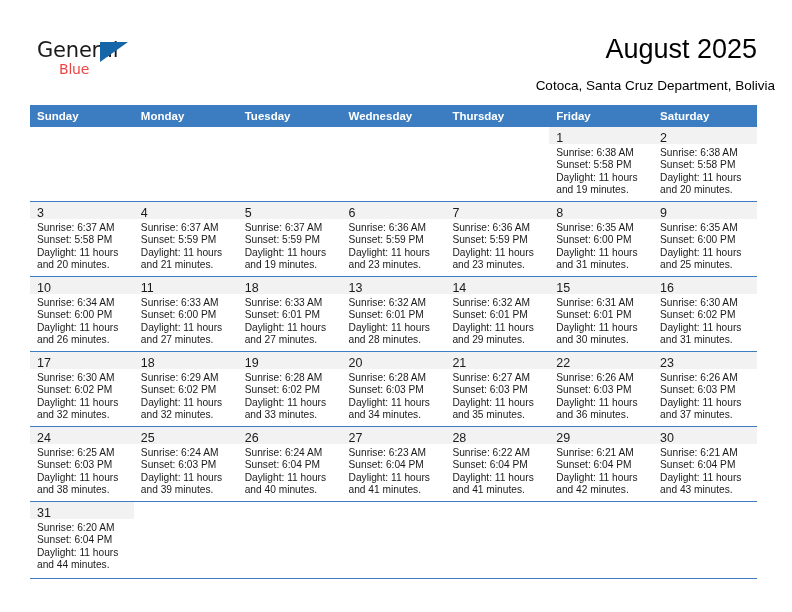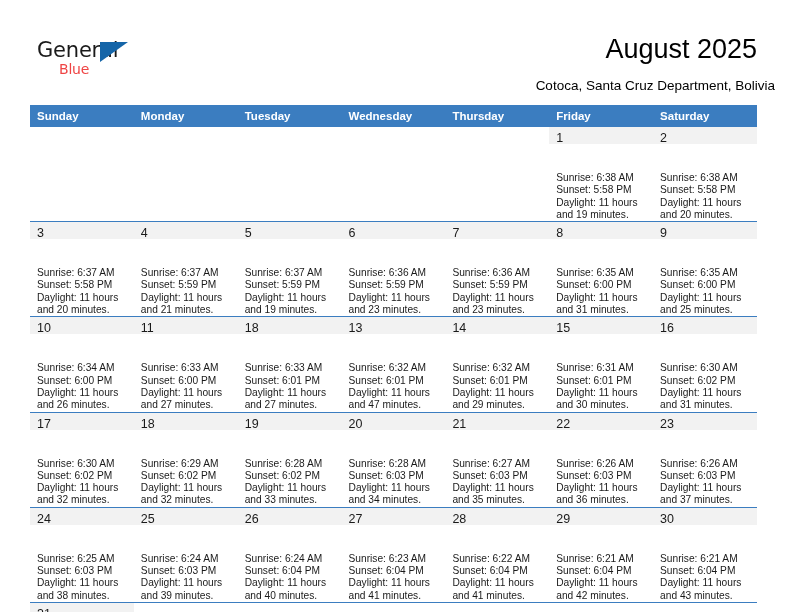--- a/index.html
+++ b/index.html
@@ -138,21 +138,20 @@
     padding: 1px 0 0 7px;
   }
   .daynum {
     font-size: 12.5px;
     color: #1a1a1a;
     line-height: 16px;
     font-family: "Liberation Sans", sans-serif;
   }
   .details {
     padding: 3px 4px 0 7px;
-    margin-top: 25px;
   }
   .details div {
     font-size: 10.2px;
     line-height: 12.3px;
     color: #1a1a1a;
     white-space: nowrap;
     font-family: "Liberation Sans", sans-serif;
   }
   .cell.blank .daynum-strip {
     background: transparent;
@@ -355,21 +354,21 @@
               </div>
             </div>
           </td>
           <td>
             <div class="cell filled">
               <div class="daynum-strip"><span class="daynum">13</span></div>
               <div class="details">
                 <div>Sunrise: 6:32 AM</div>
                 <div>Sunset: 6:01 PM</div>
                 <div>Daylight: 11 hours</div>
-                <div>and 47 minutes.</div>
+                <div>and 28 minutes.</div>
               </div>
             </div>
           </td>
           <td>
             <div class="cell filled">
               <div class="daynum-strip"><span class="daynum">14</span></div>
               <div class="details">
                 <div>Sunrise: 6:32 AM</div>
                 <div>Sunset: 6:01 PM</div>
                 <div>Daylight: 11 hours</div>

